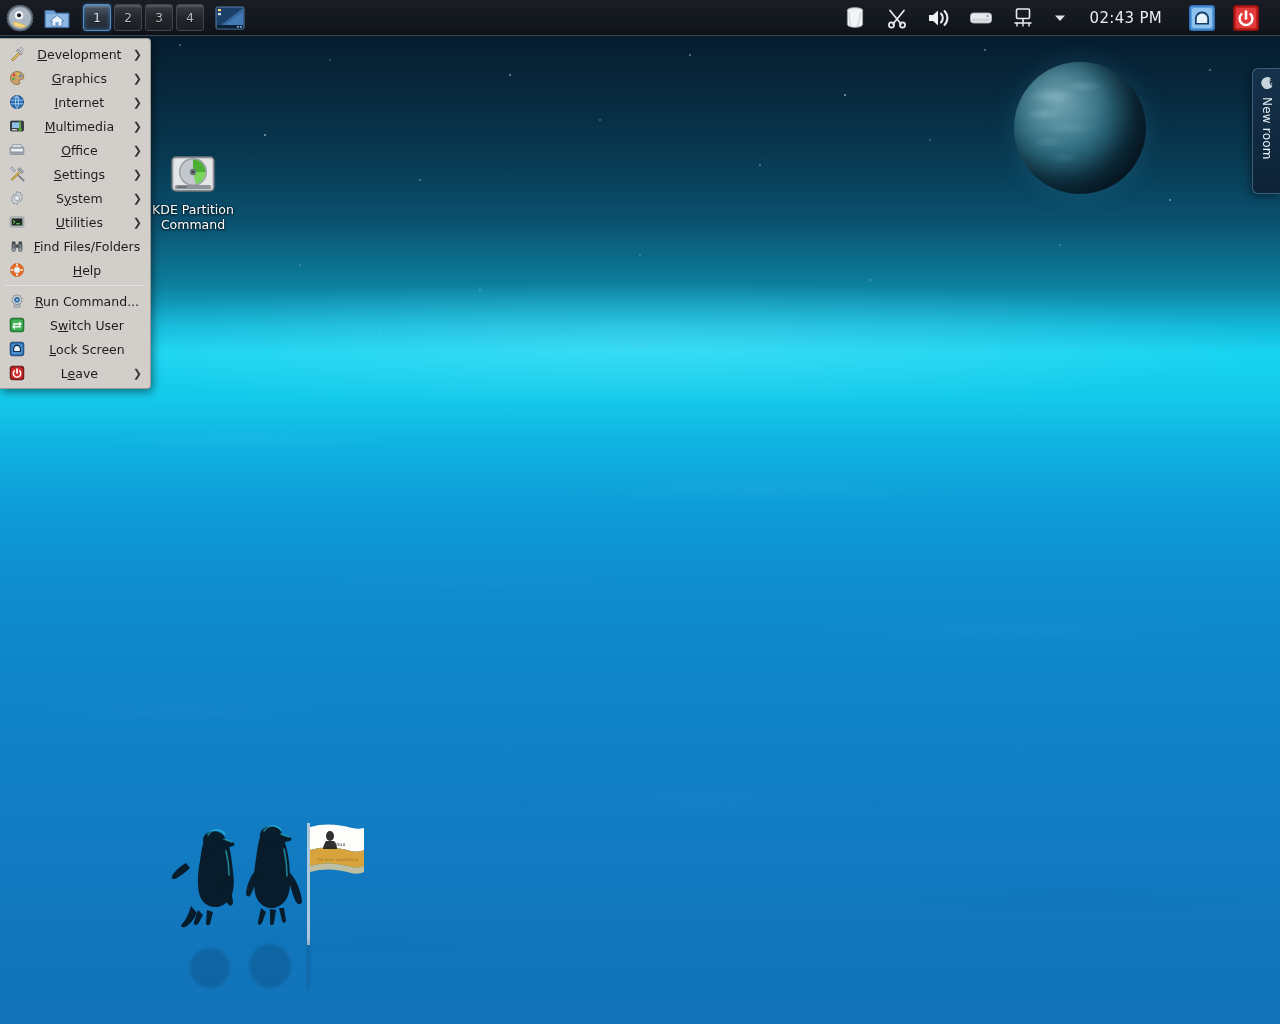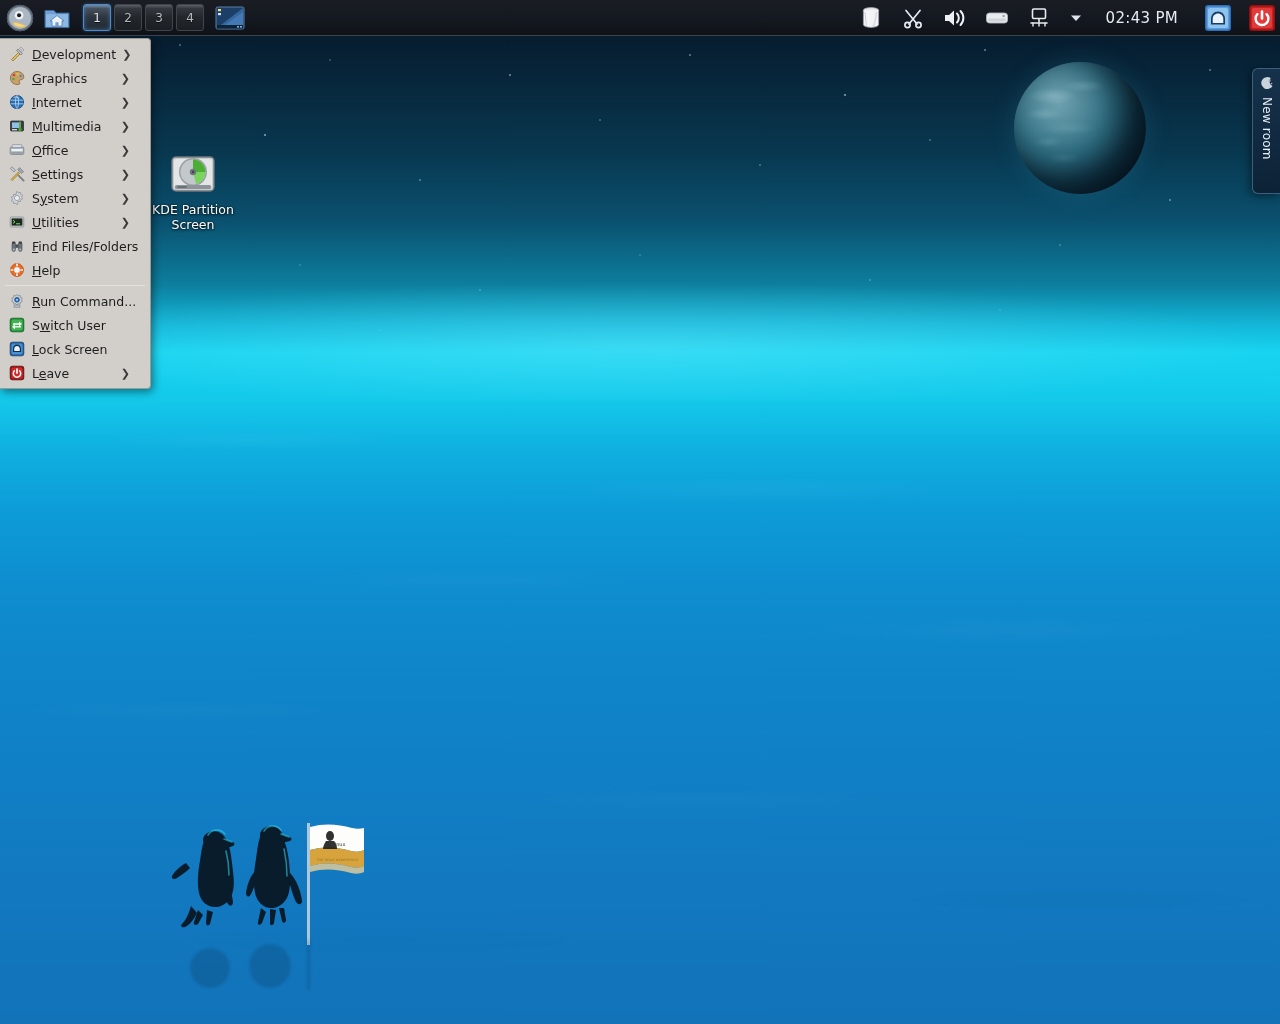--- a/index.html
+++ b/index.html
@@ -107,21 +107,21 @@
 
   
   #panel {
     position: absolute; left: 0; top: 0; width: 1280px; height: 36px;
     background: linear-gradient(to bottom, #1a1d23 0%, #141820 52%, #0f1318 100%);
     border-bottom: 1px solid #3c4450;
     display: flex; align-items: center; z-index: 50;
   }
   .panel-left { display: flex; align-items: center; height: 36px; padding-left: 3px; gap: 2px; }
   .panel-spacer { flex: 1 1 auto; }
-  .panel-right { display: flex; align-items: center; height: 36px; gap: 12px; padding-right: 0px; }
+  .panel-right { display: flex; align-items: center; height: 36px; gap: 12px; padding-right: 16px; }
 
   .launcher { width: 34px; height: 34px; display: flex; align-items: center; justify-content: center; cursor: pointer; }
   .panel-task { width: 36px; height: 34px; display: flex; align-items: center; justify-content: center; cursor: pointer; }
 
   .pager { display: flex; align-items: center; gap: 3px; margin-left: 6px; }
   .pager-btn {
     width: 28px; height: 27px; border-radius: 3px;
     background: linear-gradient(to bottom, #5c6066 0%, #34383e 14%, #23262b 50%, #1b1e22 100%);
     border: 1px solid #41464d;
     display: flex; align-items: center; justify-content: center;
@@ -147,21 +147,21 @@
   #app-menu {
     position: absolute; left: 0; top: 38px; width: 151px;
     background: #d2cfcb;
     border: 1px solid #9d9a96; border-left: none;
     border-radius: 0 4px 4px 0;
     box-shadow: 2px 3px 9px rgba(0,0,0,.45);
     padding: 3px 0 3px 0; z-index: 60;
   }
   .menu-item {
     position: relative; display: flex; align-items: center;
-    height: 24px; padding: 0 20px 0 9px; cursor: pointer;
+    height: 24px; padding: 0 8px 0 9px; cursor: pointer; text-align: center;
   }
   .menu-ico { width: 16px; height: 16px; margin-right: 7px; flex: 0 0 16px; display: flex; align-items: center; justify-content: center; }
   .menu-label { font-size: 12.5px; color: #1d1d1d; white-space: nowrap; flex: 1 1 auto; }
   .menu-label u { text-decoration: underline; }
   .menu-arrow { flex: 0 0 auto; margin-left: 6px; color: #3a3a3a; font-size: 11px; font-weight: bold; line-height: 1; }
   .menu-sep { height: 1px; margin: 3px 5px 3px 5px; background: #b5b2ae; border-bottom: 1px solid #e3e0dd; }
 
   
   .desk-icon {
     position: absolute; width: 100px; text-align: center; z-index: 10;
@@ -256,21 +256,21 @@
       <rect x="5" y="9" width="38" height="30" rx="3" fill="#e3e5e6"></rect>
       <circle cx="24" cy="22" r="14" fill="#9aa0a5"></circle>
       <circle cx="24" cy="22" r="12.5" fill="#c3c8cc"></circle>
       <path d="M24 22 L24 9.5 A12.5 12.5 0 0 1 36.5 22 Z" fill="#4caf34"></path>
       <path d="M24 22 L36.5 22 A12.5 12.5 0 0 1 27 34.1 Z" fill="#79d45e"></path>
       <circle cx="24" cy="22" r="3.2" fill="#6e767c"></circle>
       <circle cx="24" cy="22" r="1.3" fill="#3f464b"></circle>
       <rect x="6" y="35" width="36" height="4" rx="1.5" fill="#8e9499"></rect>
       <rect x="8" y="36" width="10" height="2" rx="1" fill="#6b7176"></rect>
     </svg>
-    <div class="caption">KDE Partition Screen</div>
+    <div class="caption">KDE Partition Command</div>
   </div>
 
 
   <div id="new-room-tab">
     <svg width="16" height="16" viewBox="0 0 16 16">
       <path d="M11.8 2.2A6 6 0 1 0 13.5 10 5 5 0 0 1 11.8 2.2z" fill="#c8d3dc"></path>
       <circle cx="10.6" cy="4.6" r="1.1" fill="#9fb0bd"></circle>
       <circle cx="12.6" cy="7.6" r="0.8" fill="#9fb0bd"></circle>
     </svg>
     <span class="nr-label">New room</span>

